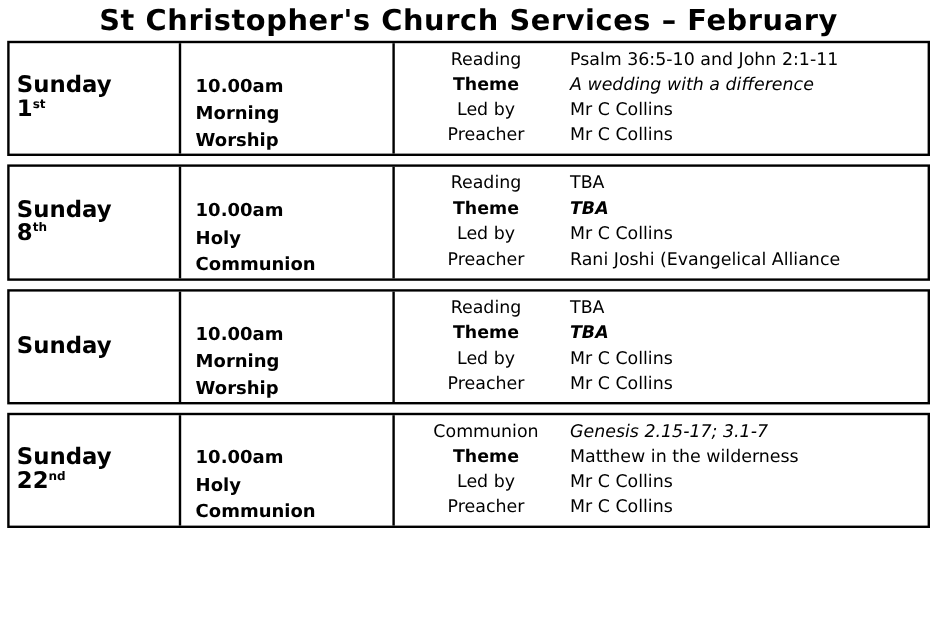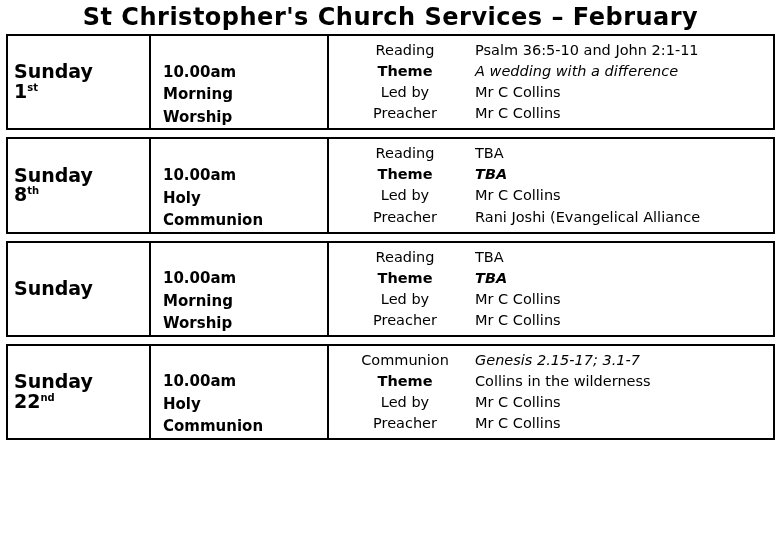--- a/index.html
+++ b/index.html
@@ -221,21 +221,21 @@
           <div class="service-line">Holy</div>
           <div class="service-line">Communion</div>
         </div>
         <div class="col-details">
           <div class="detail-row">
             <div class="detail-label">Communion</div>
             <div class="detail-value italic-plain">Genesis 2.15-17; 3.1-7</div>
           </div>
           <div class="detail-row">
             <div class="detail-label italic">Theme</div>
-            <div class="detail-value">Collins in the wilderness</div>
+            <div class="detail-value">Matthew in the wilderness</div>
           </div>
           <div class="detail-row">
             <div class="detail-label">Led by</div>
             <div class="detail-value">Mr C Collins</div>
           </div>
           <div class="detail-row">
             <div class="detail-label">Preacher</div>
             <div class="detail-value">Mr C Collins</div>
           </div>
         </div>

